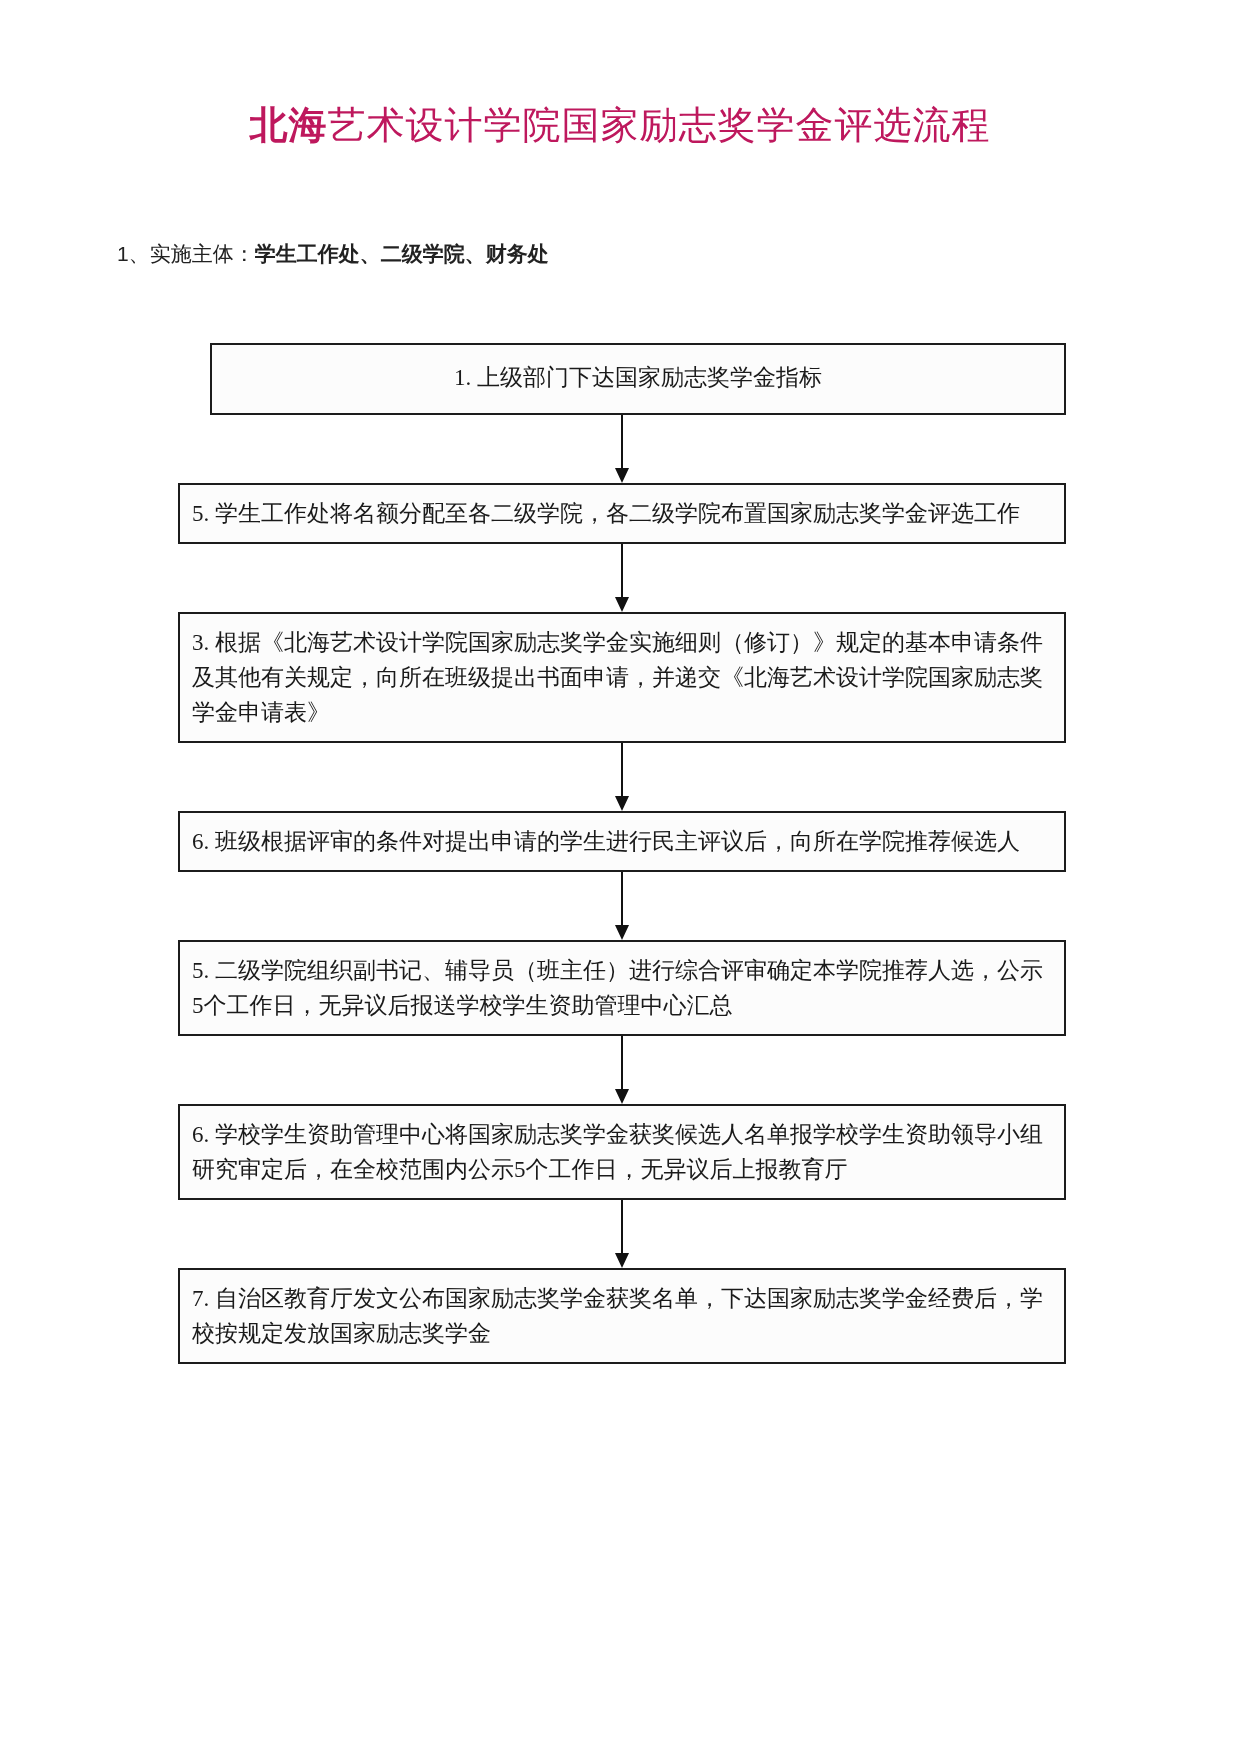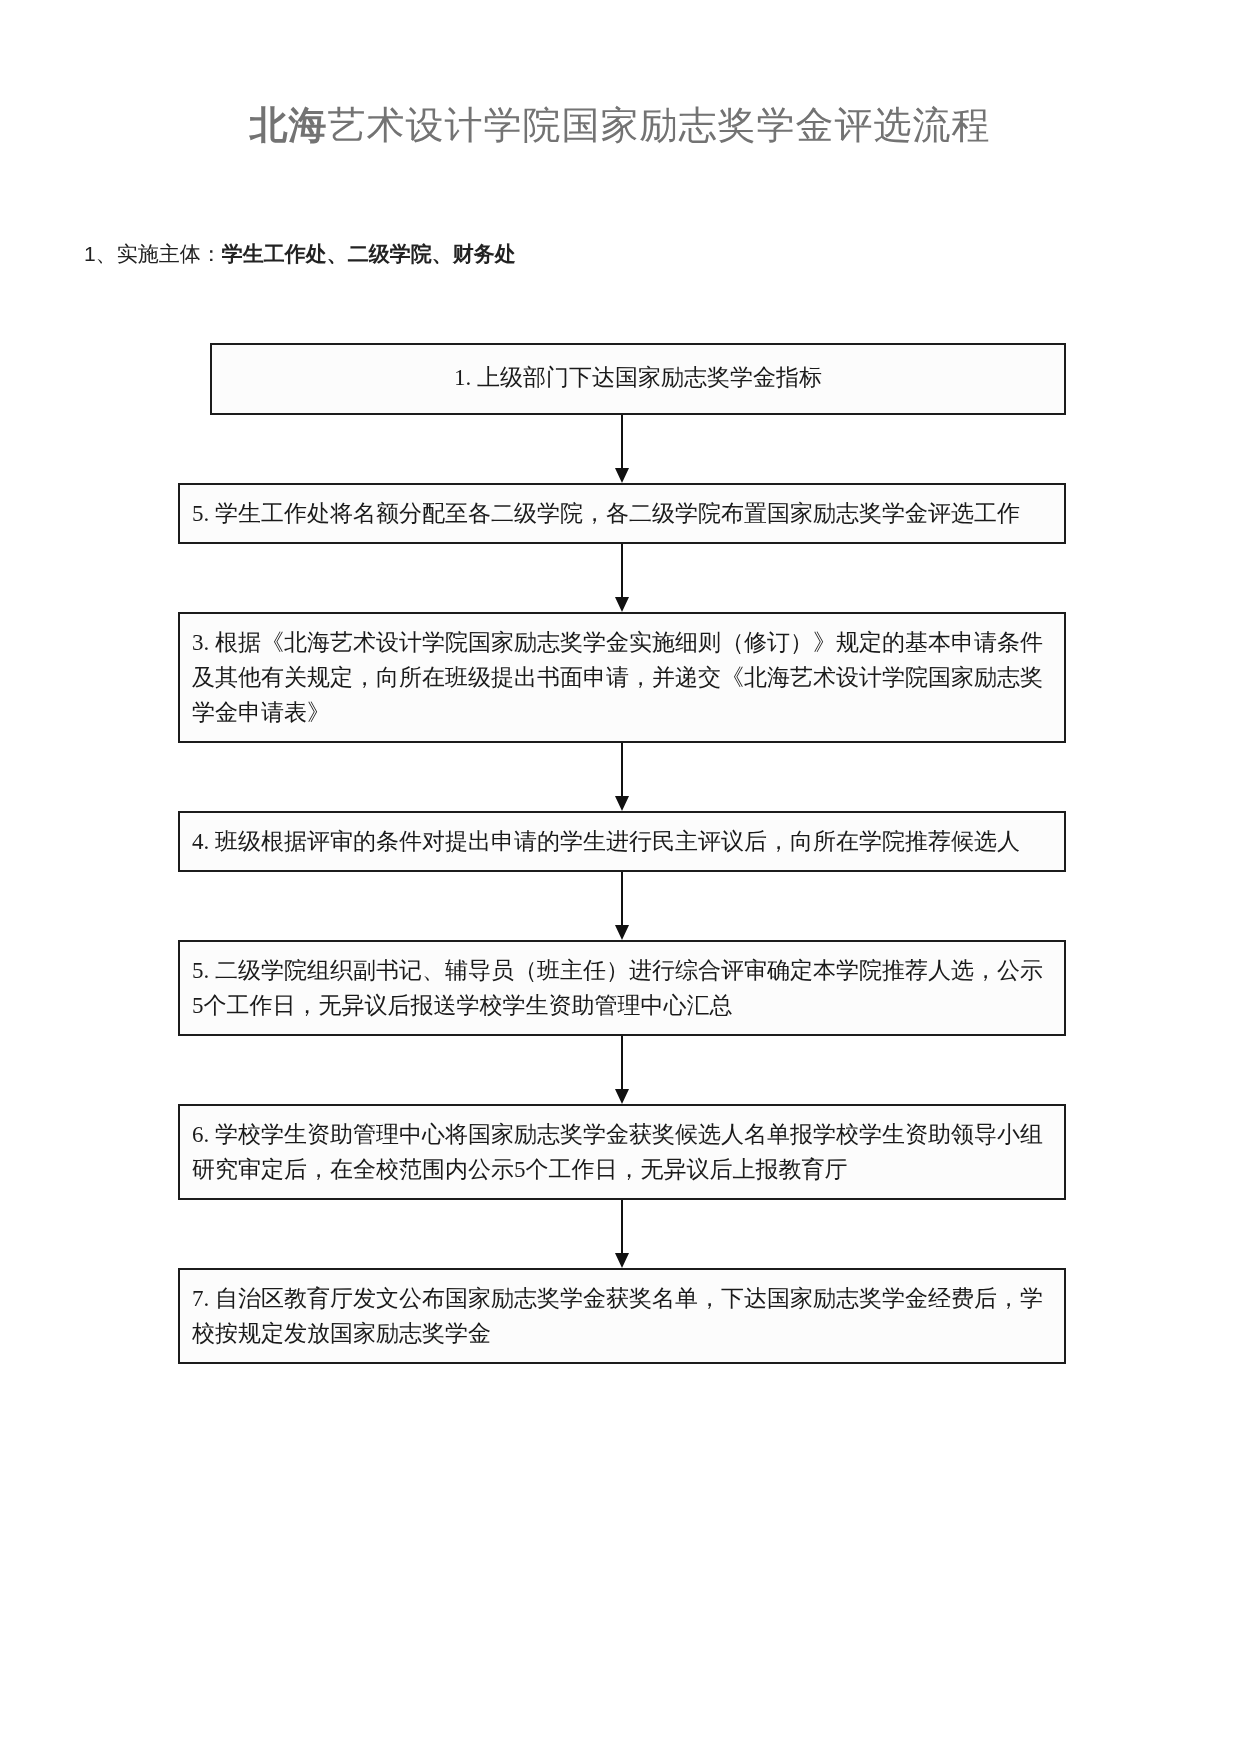--- a/index.html
+++ b/index.html
@@ -16,27 +16,27 @@
     background: #ffffff;
     overflow: hidden;
     color: #1a1a1a;
   }
   .title {
     margin: 100px 0 0 0;
     text-align: center;
     font-size: 38px;
     font-weight: normal;
     letter-spacing: 1px;
-    color: #737373;
+    color: #be185d;
     font-family: "Liberation Sans", sans-serif;
   }
   .title .bold { font-weight: bold; }
 
   .intro {
-    margin: 90px 0 0 84px;
+    margin: 90px 0 0 117px;
     font-size: 21px;
     color: #222;
   }
   .intro-line { line-height: 26px; }
   .intro-line + .intro-line { margin-top: 16px; }
   .intro-line .val { font-weight: bold; }
 
   .flow {
     margin: 76px 174px 0 178px;
   }
@@ -109,21 +109,21 @@
       <div class="arrow-head"></div>
     </div>
 
     <div class="box"><span>3. 根据《北海艺术设计学院国家励志奖学金实施细则（修订）》规定的基本申请条件及其他有关规定，向所在班级提出书面申请，并递交《北海艺术设计学院国家励志奖学金申请表》</span></div>
 
     <div class="arrow">
       <div class="arrow-line"></div>
       <div class="arrow-head"></div>
     </div>
 
-    <div class="box"><span>4. 班级根据评审的条件对提出申请的学生进行民主评议后，向所在学院推荐候选人</span></div>
+    <div class="box"><span>6. 班级根据评审的条件对提出申请的学生进行民主评议后，向所在学院推荐候选人</span></div>
 
     <div class="arrow">
       <div class="arrow-line"></div>
       <div class="arrow-head"></div>
     </div>
 
     <div class="box"><span>5. 二级学院组织副书记、辅导员（班主任）进行综合评审确定本学院推荐人选，公示5个工作日，无异议后报送学校学生资助管理中心汇总</span></div>
 
     <div class="arrow">
       <div class="arrow-line"></div>

